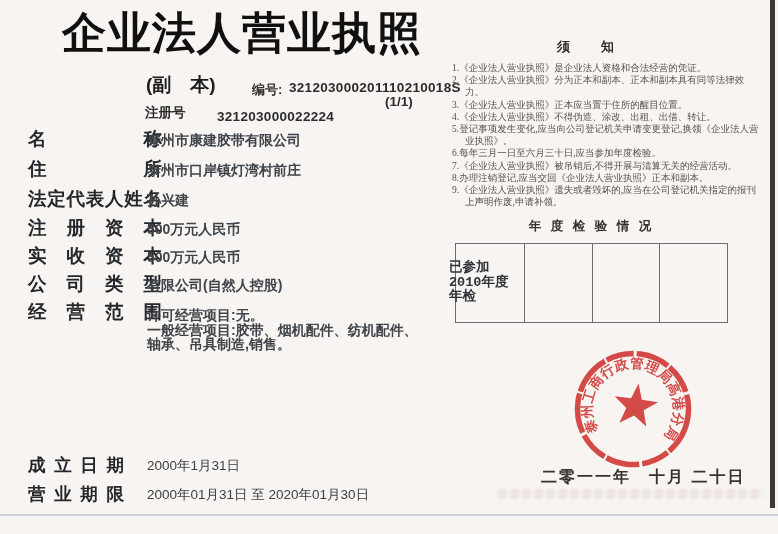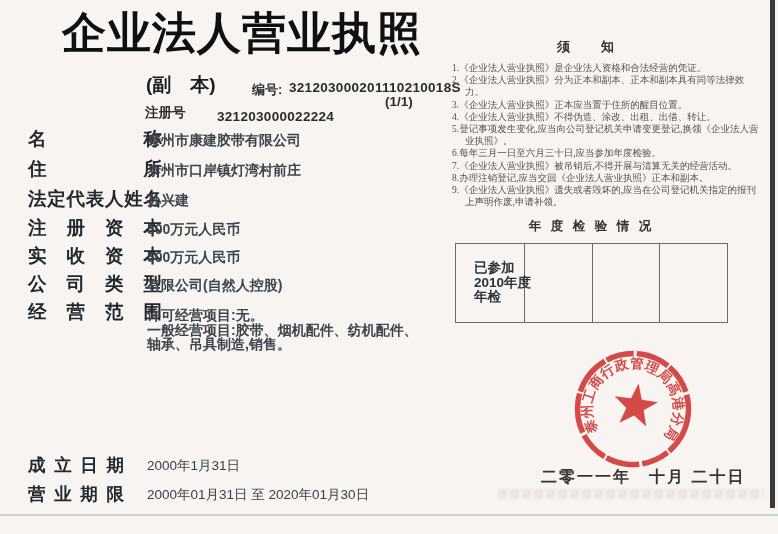--- a/index.html
+++ b/index.html
@@ -52,23 +52,24 @@
   }
   #annual-table{
     left:455px;top:243px;width:273px;height:80px;
     border:1px solid #6b6b6b;
     display:grid;grid-template-columns:repeat(4,1fr);
     box-sizing:border-box;background:transparent;
   }
   .annual-cell{border-left:1px solid #6b6b6b;}
   .annual-cell:first-child{border-left:none;}
   #annual-entry{
-    left:474px;top:261px;width:70px;
+    left:449px;top:261px;width:70px;
     font-size:13.5px;font-weight:700;line-height:14.5px;color:#2e3339;
     white-space:pre-line;
+    font-family:Liberation Mono, monospace;
   }
 
   #seal-svg{left:560px;top:336px;}
   #seal-date{
     left:541px;top:467px;font-size:16px;font-weight:700;color:#37342f;
     letter-spacing:2px;white-space:nowrap;
   }
 
   #bleed-through{
     left:498px;top:489px;width:265px;height:10px;

